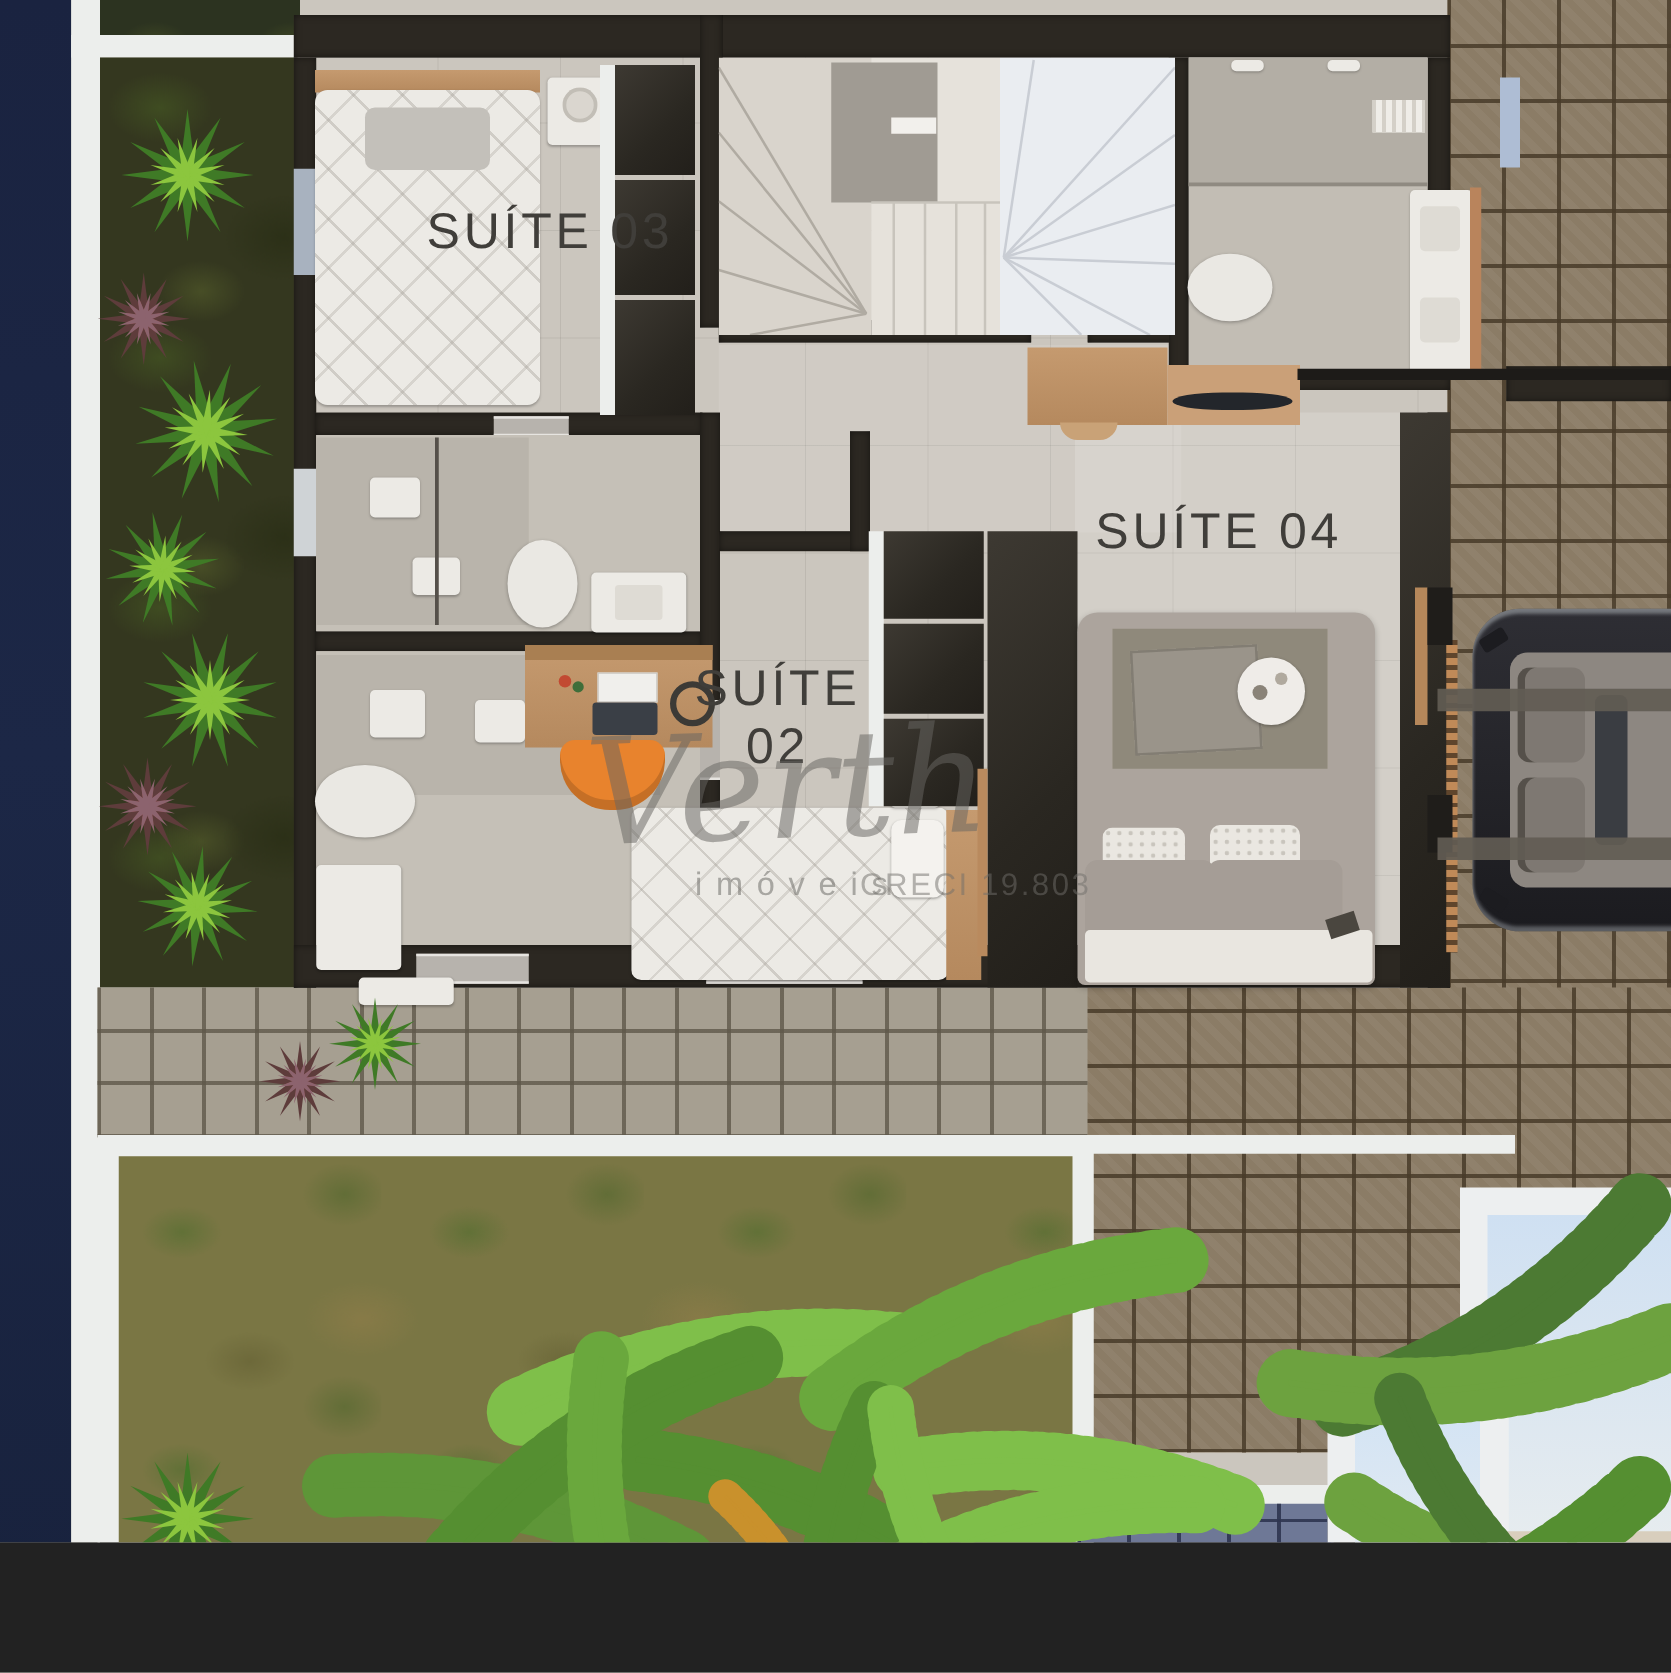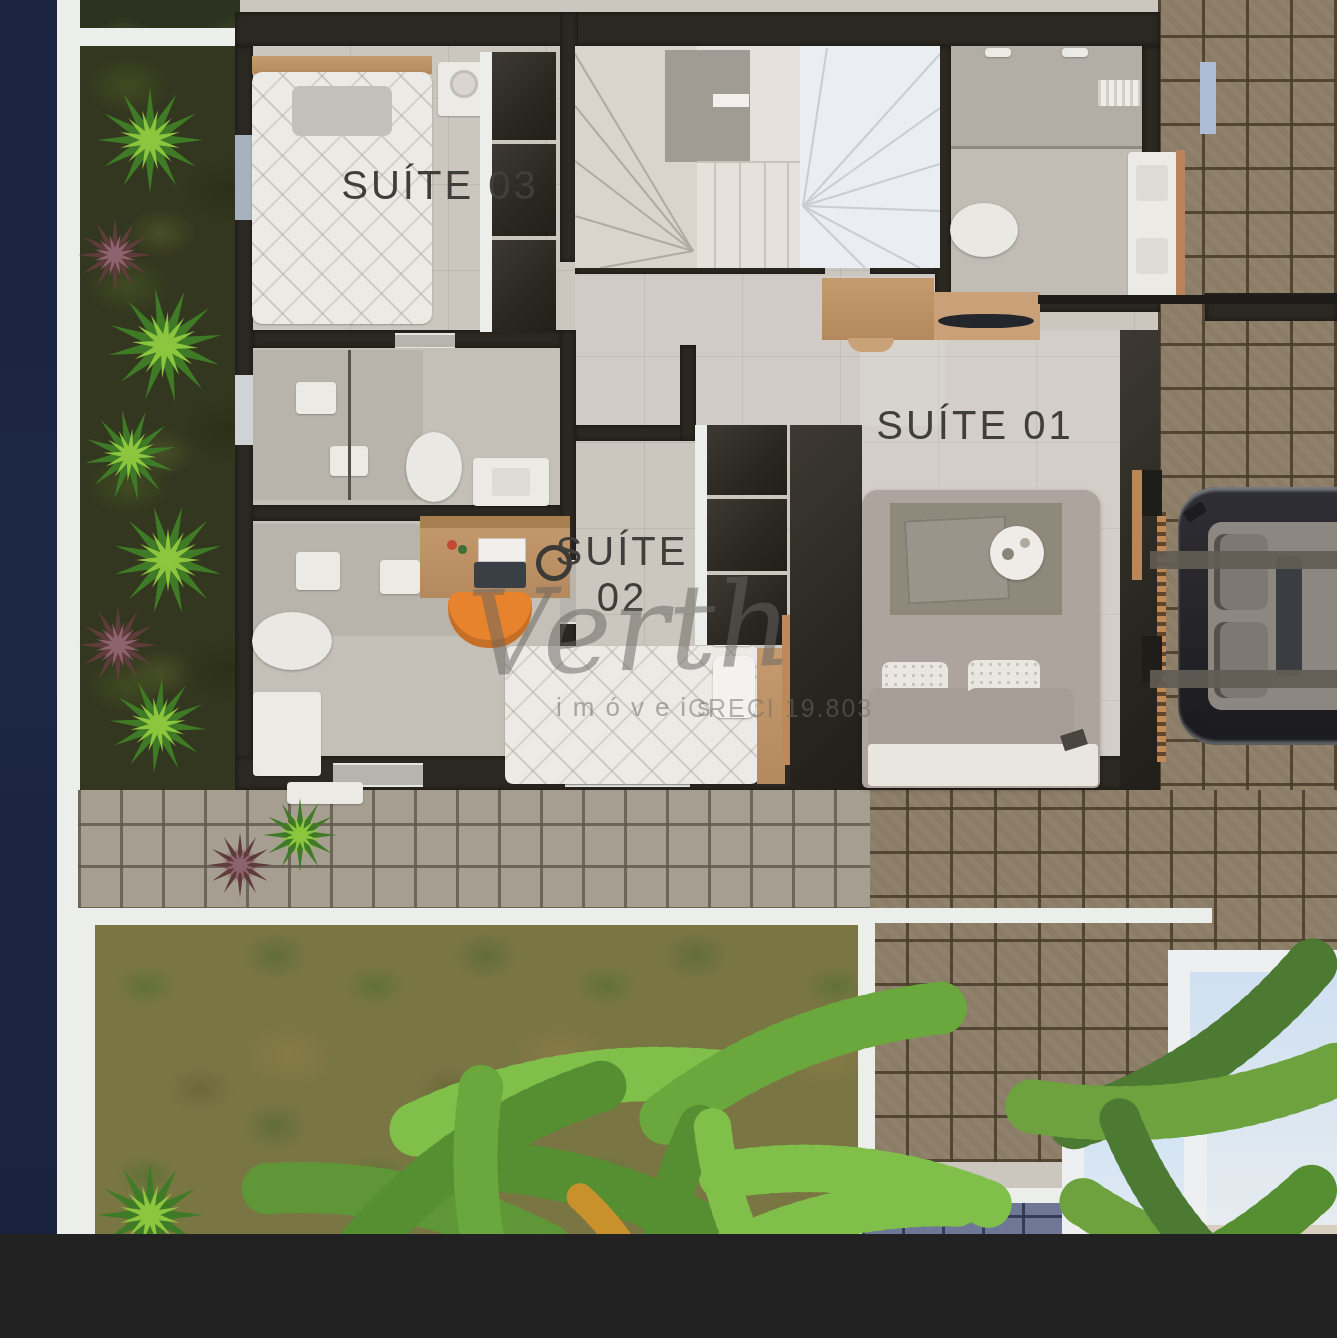--- a/index.html
+++ b/index.html
@@ -220,21 +220,21 @@
   <div class="abs dark-unit" style="left:707px;top:575px;width:80px;height:70px"></div>
   <div class="abs dark-unit" style="left:790px;top:425px;width:72px;height:365px"></div>
   <div class="abs" style="left:782px;top:615px;width:8px;height:150px;background:#b98a5e"></div>
 
   <div class="abs wood" style="left:822px;top:278px;width:112px;height:62px"></div>
   <div class="abs" style="left:934px;top:292px;width:106px;height:48px;background:#caa078"></div>
   <div class="abs" style="left:938px;top:314px;width:96px;height:14px;background:#23262b;border-radius:50%/60%"></div>
   <div class="abs" style="left:848px;top:338px;width:46px;height:14px;background:#c9a277;border-radius:0 0 24px 24px"></div>
   <div class="abs" style="left:1038px;top:295px;width:299px;height:9px;background:#1d1b18"></div>
   <div class="abs room-label" style="left:870px;top:402px;width:210px;white-space:nowrap">
-    <span>SUÍTE 01</span>
+    <span>SUÍTE 04</span>
   </div>
   <div class="abs" style="left:862px;top:490px;width:238px;height:298px;background:#aca49d;border-radius:16px 16px 6px 6px;box-shadow:0 2px 5px rgba(0,0,0,.25)"></div>
   <div class="abs" style="left:890px;top:503px;width:172px;height:112px;background:#8f897b"></div>
   <div class="abs" style="left:906px;top:518px;width:102px;height:84px;background:#9a948a;transform:rotate(-3deg);box-shadow:inset 0 0 0 2px rgba(60,55,48,.25)"></div>
   <div class="abs" style="left:990px;top:526px;width:54px;height:54px;background:#efece8;border-radius:50%;box-shadow:0 1px 3px rgba(0,0,0,.3)"></div>
   <div class="abs" style="left:1002px;top:548px;width:12px;height:12px;background:#8a8378;border-radius:50%"></div>
   <div class="abs" style="left:1020px;top:538px;width:10px;height:10px;background:#b0a99e;border-radius:50%"></div>
   <div class="abs" style="left:882px;top:662px;width:66px;height:58px;background:#eae7e1;border-radius:8px;background-image:radial-gradient(circle,#c9c5bd 1.5px,transparent 2px);background-size:9px 9px"></div>
   <div class="abs" style="left:968px;top:660px;width:72px;height:60px;background:#eae7e1;border-radius:8px;background-image:radial-gradient(circle,#c9c5bd 1.5px,transparent 2px);background-size:9px 9px"></div>
   <div class="abs" style="left:868px;top:688px;width:104px;height:68px;background:#a59d96;border-radius:10px"></div>

